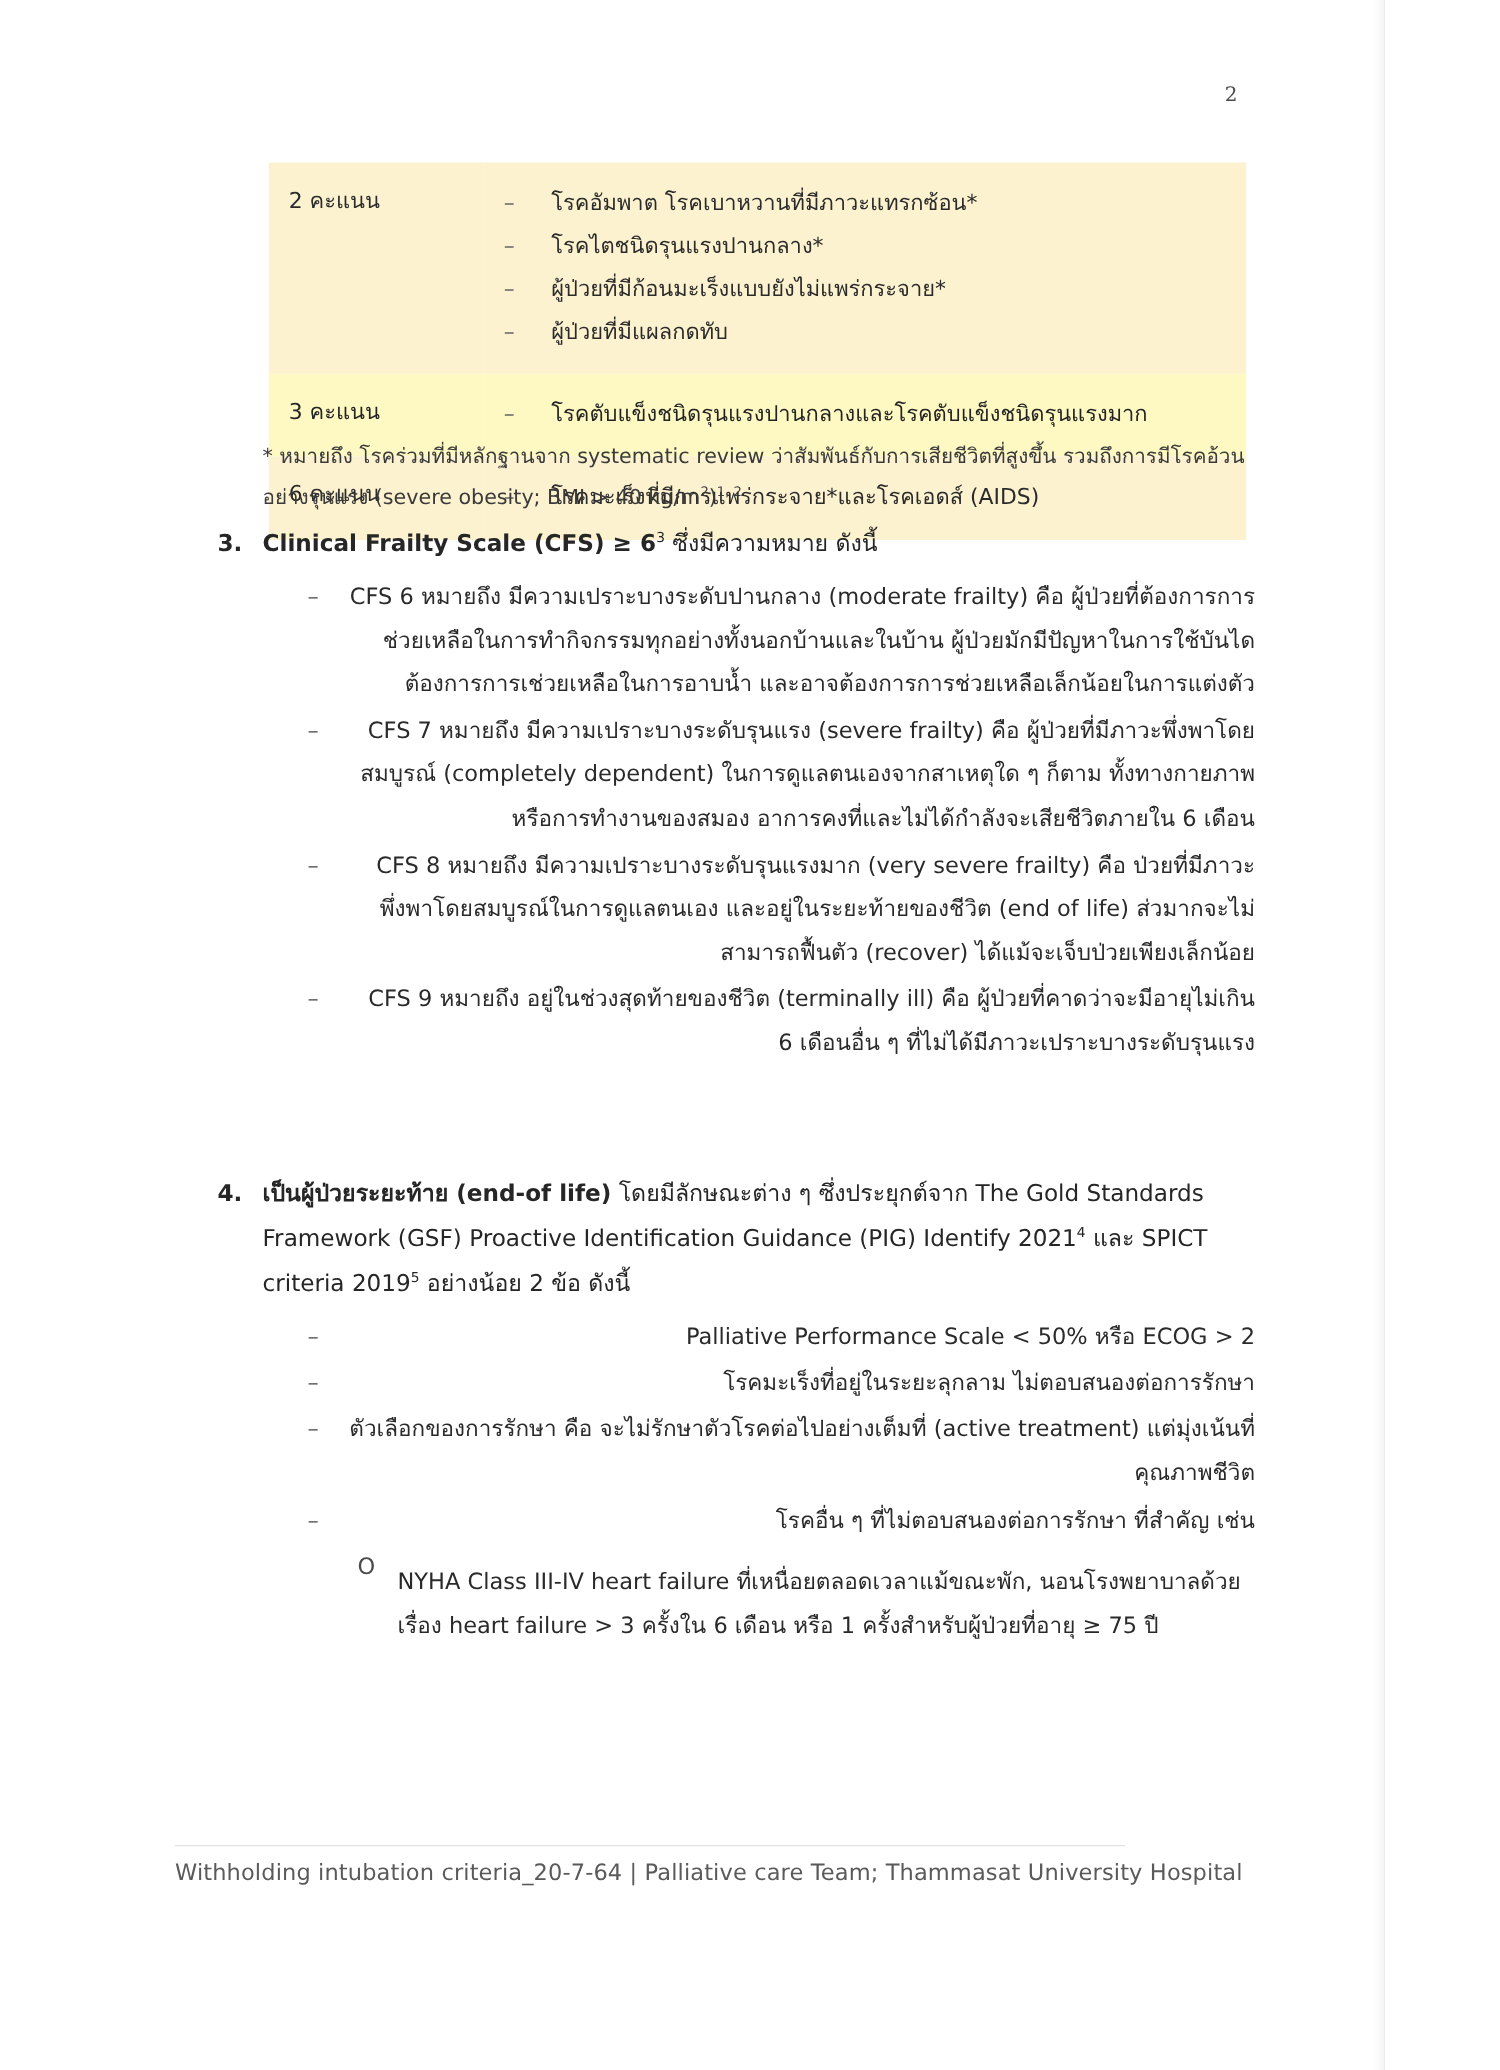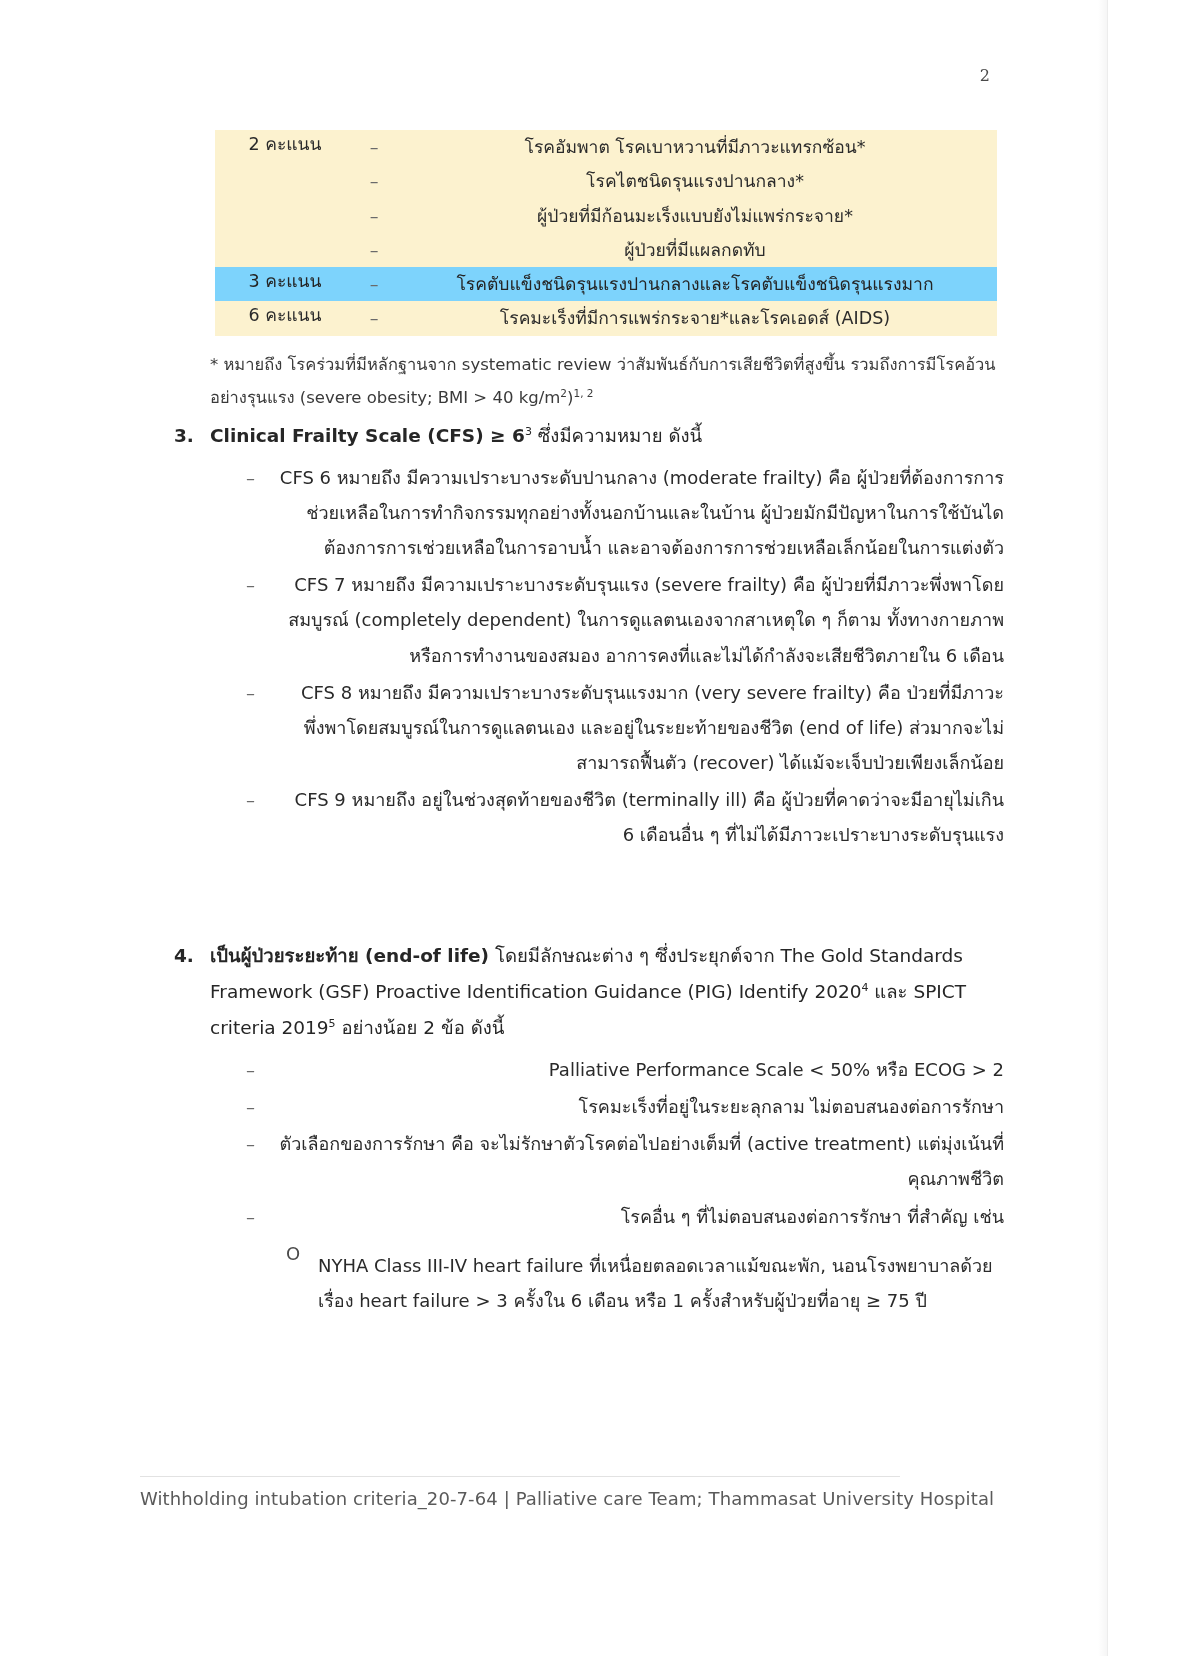--- a/index.html
+++ b/index.html
@@ -57,26 +57,25 @@
   
   .score-table {
     position: absolute;
     left: 215px;
     top: 130px;
     width: 782px;
     border-collapse: collapse;
     table-layout: fixed;
   }
   .score-table td {
-    padding: 0;
+    padding: 16px;
     vertical-align: top;
-    text-align: center;
   }
   .row-cream { background: #fcf2cf; }
-  .row-grey  { background: #7dd3fc; }
+  .row-grey  { background: #fef9c3; }
   .cell-score {
     width: 140px;
     padding: 9px 0 9px 22px;
     font-size: 17.5px;
     color: #2b2b2b;
     white-space: nowrap;
   }
   .cell-items {
     padding: 9px 14px 9px 0;
   }
@@ -262,21 +261,21 @@
         <div class="bullet">
           <span class="b-dash">–</span>
           <span class="b-text">CFS 9 หมายถึง อยู่ในช่วงสุดท้ายของชีวิต (terminally ill) คือ ผู้ป่วยที่คาดว่าจะมีอายุไม่เกิน 6 เดือนอื่น ๆ ที่ไม่ได้มีภาวะเปราะบางระดับรุนแรง</span>
         </div>
       </div>
     </div>
 
     <div class="sec" id="sec4">
       <div class="sec-head">
         <span class="sec-num">4.</span>
-        <span class="sec-body"><b>เป็นผู้ป่วยระยะท้าย (end-of life)</b><span> โดยมีลักษณะต่าง ๆ ซึ่งประยุกต์จาก The Gold Standards Framework (GSF) Proactive Identification Guidance (PIG) Identify 2020</span><sup>4</sup><span> และ SPICT criteria 2019</span><sup>5</sup><span> อย่างน้อย 2 ข้อ ดังนี้</span></span>
+        <span class="sec-body"><b>เป็นผู้ป่วยระยะท้าย (end-of life)</b><span> โดยมีลักษณะต่าง ๆ ซึ่งประยุกต์จาก The Gold Standards Framework (GSF) Proactive Identification Guidance (PIG) Identify 2021</span><sup>4</sup><span> และ SPICT criteria 2019</span><sup>5</sup><span> อย่างน้อย 2 ข้อ ดังนี้</span></span>
       </div>
       <div class="bullets">
         <div class="bullet">
           <span class="b-dash">–</span>
           <span class="b-text">Palliative Performance Scale &lt; 50% หรือ ECOG &gt; 2</span>
         </div>
         <div class="bullet">
           <span class="b-dash">–</span>
           <span class="b-text">โรคมะเร็งที่อยู่ในระยะลุกลาม ไม่ตอบสนองต่อการรักษา</span>
         </div>

